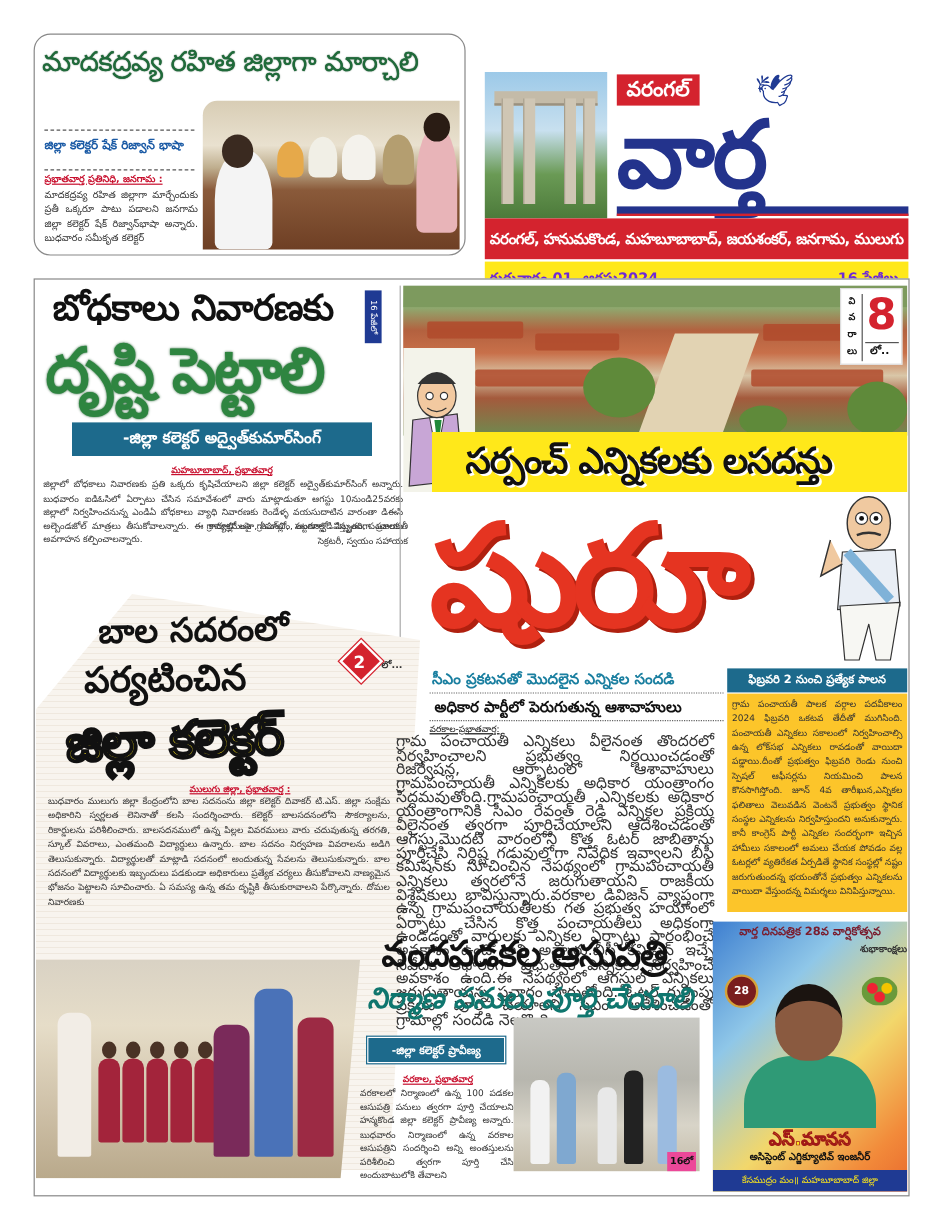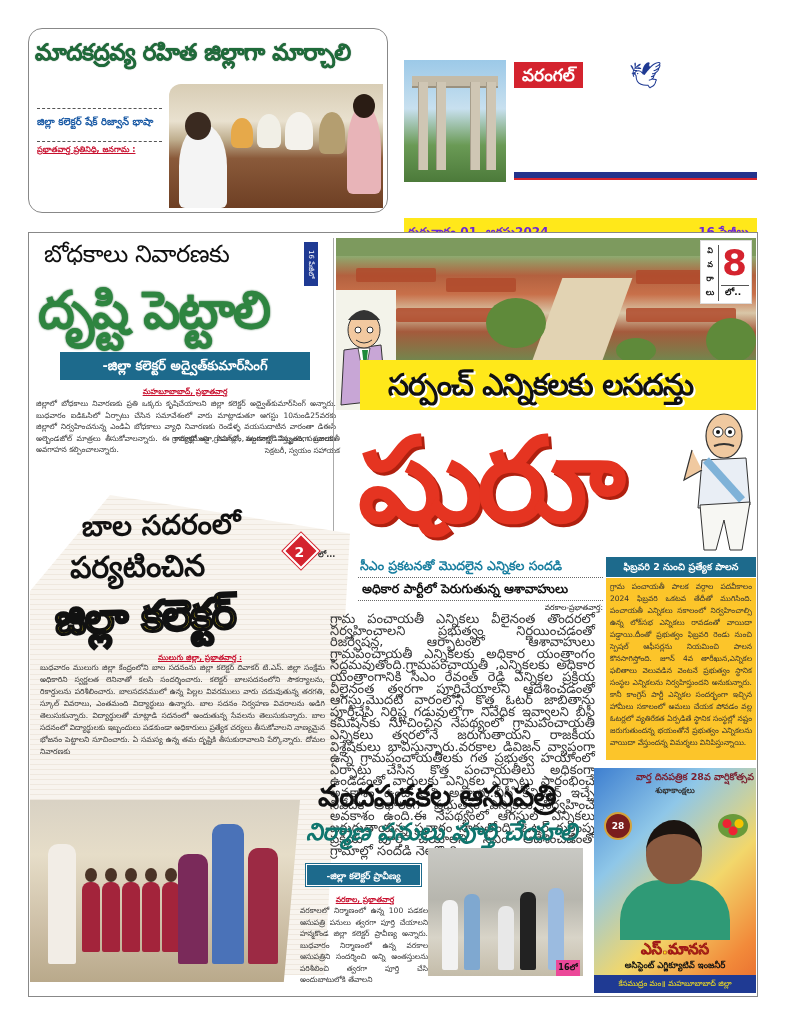--- a/index.html
+++ b/index.html
@@ -3,21 +3,21 @@
 <meta charset="utf-8">
 <style>
   * { box-sizing: border-box; margin: 0; padding: 0; }
   html, body { width: 787px; height: 1024px; background: #ffffff; overflow: hidden; }
   body { position: relative; font-family: "DejaVu Sans", sans-serif; color: #222; }
 
   .abs { position: absolute; }
 
   
   .teaser { left: 28px; top: 28px; width: 360px; height: 185px; border: 1px solid #888; border-radius: 14px; background: #fff; overflow: hidden; }
-  .teaser-title { position: absolute; left: 6px; top: 6px; width: 348px; font-weight: bold; font-size: 23px; color: #1f6b3a; letter-spacing: -0.5px; line-height: 34px; white-space: nowrap; text-shadow: 0 0 1px #0d3d1e; }
+  .teaser-title { position: absolute; left: 6px; top: 6px; width: 348px; font-weight: normal; font-size: 23px; color: #1f6b3a; letter-spacing: -0.5px; line-height: 34px; white-space: nowrap; text-shadow: 0 0 1px #0d3d1e; }
   .teaser-kicker { position: absolute; left: 8px; top: 48px; width: 125px; text-align: center; font-size: 9.5px; color: #c8102e; font-weight: bold; line-height: 14px; }
   .teaser-sep { position: absolute; left: 8px; width: 125px; border-top: 1px dashed #555; }
   .teaser-byline { position: absolute; left: 8px; top: 86px; width: 125px; font-size: 10px; color: #1a5aa5; font-weight: bold; line-height: 14px; }
   .teaser-dateline { position: absolute; left: 8px; top: 116px; width: 125px; font-size: 8px; color: #c8102e; text-decoration: underline; font-weight: bold; }
   .teaser-body { position: absolute; left: 8px; top: 128px; width: 128px; font-size: 8px; line-height: 12px; text-align: justify; color: #333; }
   .teaser-photo { position: absolute; left: 140px; top: 55px; width: 214px; height: 124px; border-radius: 12px 0 0 0; overflow: hidden;
      background: linear-gradient(180deg, #d8cdb5 0%, #e9e1cf 30%, #bfae8e 45%, #8a5a3a 60%, #6e3f24 100%); }
   .teaser-photo .person { position: absolute; border-radius: 50% 50% 6px 6px; }
 
   
@@ -33,21 +33,21 @@
   .mast-districts { position: absolute; left: 0; top: 122px; width: 353px; height: 34px; background: #d4232e; color: #fff; font-size: 12.5px; font-weight: bold; line-height: 34px; text-align: center; white-space: nowrap; letter-spacing: -0.5px; }
   .mast-dateline { position: absolute; left: 0; top: 158px; width: 353px; height: 28px; background: #ffe81a; font-size: 12px; font-weight: bold; line-height: 28px; color: #6d28d9; }
   .mast-date { position: absolute; left: 4px; }
   .mast-pages { position: absolute; right: 8px; }
 
   
   .main-frame { left: 28px; top: 232px; width: 730px; height: 765px; border: 1px solid #888; background: #fff; }
 
   
   .s1-tag { left: 304px; top: 242px; width: 14px; height: 44px; background: #1f3a93; color: #fff; font-size: 7px; writing-mode: vertical-rl; text-align: center; line-height: 14px; }
-  .s1-head1 { left: 44px; top: 240px; width: 260px; font-size: 24px; font-weight: normal; color: #111; white-space: nowrap; letter-spacing: -0.5px; }
+  .s1-head1 { left: 44px; top: 240px; width: 260px; font-size: 30px; font-weight: bold; color: #111; white-space: nowrap; letter-spacing: -0.5px; }
   .s1-head2 { left: 38px; top: 280px; width: 280px; font-size: 52px; font-weight: bold; color: #2e8540; white-space: nowrap; letter-spacing: -2px; line-height: 60px; text-shadow: 0 0 2px #1b5a2a; }
   .s1-quote { left: 60px; top: 352px; width: 250px; height: 28px; background: #1d6a8c; color: #fff; font-size: 13px; font-weight: bold; line-height: 28px; text-align: center; }
   .s1-dateline { left: 60px; top: 387px; width: 250px; text-align: center; font-size: 7.5px; color: #c8102e; text-decoration: underline; font-weight: bold; }
   .s1-body { left: 36px; top: 398px; width: 300px; font-size: 7.5px; line-height: 11.5px; text-align: justify; color: #333; }
   .s1-body-tail { left: 150px; top: 433px; width: 190px; font-size: 7.5px; line-height: 11.5px; text-align: right; color: #333; }
   .col-rule { left: 333px; top: 238px; width: 1px; height: 320px; background: #aaa; }
 
   
   .s2-box { left: 30px; top: 495px; width: 320px; height: 480px; background: repeating-linear-gradient(180deg, #f8f4ee 0px, #f8f4ee 4px, #efe8de 4px, #efe8de 5px);
       clip-path: polygon(25% 0, 100% 8%, 92% 100%, 0 100%, 0 20%); }
@@ -83,59 +83,60 @@
   .lead-cartoon1 { left: 336px; top: 290px; width: 60px; height: 120px; }
   .lead-kicker-band { left: 360px; top: 360px; width: 396px; height: 50px; background: #ffe81a; }
   .lead-kicker { left: 388px; top: 360px; width: 365px; font-size: 30px; font-weight: bold; color: #111; white-space: nowrap; line-height: 50px; letter-spacing: -1px; text-shadow: 2px 2px 0 #fff; }
   .lead-headline { left: 358px; top: 410px; width: 310px; font-size: 118px; font-weight: bold; color: #e53421; line-height: 140px; white-space: nowrap; letter-spacing: -6px; text-shadow: 3px 3px 0 #b0200f; }
   .lead-cartoon2 { left: 672px; top: 410px; width: 84px; height: 145px; }
 
   .lead-sub1 { left: 360px; top: 558px; width: 240px; font-size: 12.5px; font-weight: bold; color: #1a7fa0; white-space: nowrap; }
   .lead-rule1 { left: 358px; top: 577px; width: 245px; border-top: 1px dotted #666; }
   .lead-sub2 { left: 362px; top: 581px; width: 240px; font-size: 12.5px; font-weight: bold; color: #111; white-space: nowrap; }
   .lead-rule2 { left: 358px; top: 600px; width: 245px; border-top: 1px dotted #666; }
-  .lead-dateline { left: 358px; top: 603px; width: 245px; text-align: right; font-size: 7.5px; color: #111; }
+  .lead-dateline { left: 358px; top: 603px; width: 245px; text-align: left; font-size: 7.5px; color: #111; text-decoration: underline; }
   .lead-body { left: 330px; top: 613px; width: 265px; font-size: 13px; line-height: 11.6px; text-align: justify; color: #333; }
 
   .side-head { left: 606px; top: 557px; width: 150px; height: 20px; background: #1d6a8c; color: #fff; font-size: 9.5px; font-weight: bold; line-height: 20px; text-align: center; white-space: nowrap; }
   .side-body { left: 606px; top: 578px; width: 150px; height: 182px; background: #fcc52a; padding: 3px 4px; font-size: 7.5px; line-height: 12px; text-align: justify; color: #333; }
 
   
   .s3-head1 { left: 318px; top: 778px; width: 280px; font-size: 30px; font-weight: bold; color: #111; white-space: nowrap; letter-spacing: -1px; }
   .s3-head2 { left: 306px; top: 818px; width: 290px; font-size: 24px; font-weight: bold; color: #0f766e; white-space: nowrap; letter-spacing: -0.5px; font-style: italic; }
   .s3-quote { left: 306px; top: 864px; width: 115px; height: 22px; background: #1d6a8c; color: #fff; font-size: 9px; font-weight: bold; line-height: 22px; text-align: center; border: 1px solid #fff; box-shadow: 0 0 0 1px #1d6a8c; }
   .s3-dateline { left: 310px; top: 895px; width: 110px; text-align: center; font-size: 7.5px; color: #c8102e; text-decoration: underline; font-weight: bold; }
   .s3-body { left: 300px; top: 905px; width: 128px; font-size: 7.5px; line-height: 11.5px; text-align: justify; color: #333; }
   .s3-photo { left: 428px; top: 848px; width: 155px; height: 128px; overflow: hidden;
       background: linear-gradient(180deg, #c9c9c4 0%, #b7b6ae 40%, #d8d4c8 70%, #c4bca9 100%); }
   .s3-photo .fig { position: absolute; bottom: 6px; width: 16px; border-radius: 7px 7px 2px 2px; }
   .s3-badge { left: 556px; top: 960px; width: 24px; height: 16px; background: #ec4899; font-size: 8px; font-weight: bold; color: #111; text-align: center; line-height: 16px; }
 
   
   .ad { left: 594px; top: 768px; width: 162px; height: 225px; overflow: hidden;
       background: linear-gradient(135deg, #3e7fd0 0%, #8fc7e8 30%, #f2d76b 60%, #f28a3a 85%, #e86a2e 100%); }
-  .ad-title { position: absolute; left: 0; top: 3px; width: 162px; text-align: center; font-size: 9.5px; font-weight: bold; color: #7a1d2e; white-space: nowrap; margin-left: 20px; }
-  .ad-sub { position: absolute; left: 0; top: 18px; width: 162px; text-align: center; font-size: 8px; font-weight: bold; color: #333; }
+  .ad-title { position: absolute; left: 0; top: 3px; width: 162px; text-align: center; font-size: 9.5px; font-weight: bold; color: #7a1d2e; white-space: nowrap; }
+  .ad-sub { position: absolute; left: 0; top: 18px; width: 162px; text-align: right; font-size: 8px; font-weight: bold; color: #333; }
   .ad-emblem { position: absolute; left: 10px; top: 44px; width: 28px; height: 28px; border-radius: 50%; background: #7a1d1d; border: 2px solid #d4a23a; color: #fff; font-size: 9px; font-weight: bold; text-align: center; line-height: 24px; }
   .ad-flowers { position: absolute; left: 124px; top: 46px; width: 30px; height: 24px; border-radius: 50%; background: radial-gradient(circle at 30% 40%, #e23 0 4px, transparent 5px), radial-gradient(circle at 70% 40%, #f5c400 0 4px, transparent 5px), radial-gradient(circle at 50% 70%, #e23 0 4px, transparent 5px), #6a9a3a; }
   .ad-face { position: absolute; left: 52px; top: 52px; width: 56px; height: 64px; border-radius: 50% 50% 45% 45%; background: #8a5a40; border-top: 14px solid #1b1410; }
   .ad-body-shape { position: absolute; left: 26px; top: 112px; width: 110px; height: 60px; border-radius: 40px 40px 0 0; background: #2f9a76; }
   .ad-name { position: absolute; left: 0; top: 172px; width: 162px; text-align: center; font-size: 15px; font-weight: bold; color: #ffe81a; -webkit-text-stroke: 0.6px #a01818; }
   .ad-role { position: absolute; left: 0; top: 192px; width: 162px; text-align: center; font-size: 8.5px; font-weight: bold; color: #111; white-space: nowrap; }
   .ad-place { position: absolute; left: 0; top: 207px; width: 162px; height: 18px; background: #1f3a93; color: #ffe81a; text-align: center; font-size: 7.5px; line-height: 18px; white-space: nowrap; }
 </style>
 </head>
 <body>
 
 <div class="abs teaser">
   <div class="teaser-title">మాదకద్రవ్య రహిత జిల్లాగా మార్చాలి</div>
   <div class="teaser-sep" style="top:79px"></div>
   <div class="teaser-byline">జిల్లా కలెక్టర్ షేక్ రిజ్వాన్ భాషా</div>
   <div class="teaser-sep" style="top:112px"></div>
   <div class="teaser-dateline">ప్రభాతవార్త ప్రతినిధి, జనగామ :</div>
+  <div class="teaser-body">మాదకద్రవ్య రహిత జిల్లాగా మార్చేందుకు ప్రతీ ఒక్కరూ పాటు పడాలని జనగామ జిల్లా కలెక్టర్ షేక్ రిజ్వాన్‌భాషా అన్నారు. బుధవారం సమీకృత కలెక్టర్</div>
   <div class="teaser-photo">
     <div class="person" style="left:10px;top:40px;width:48px;height:84px;background:#f4f4f4;"></div>
     <div class="person" style="left:16px;top:28px;width:26px;height:28px;border-radius:50%;background:#3a2a20;"></div>
     <div class="person" style="left:62px;top:34px;width:22px;height:30px;background:#e6a94a;"></div>
     <div class="person" style="left:88px;top:30px;width:24px;height:34px;background:#f1efe6;"></div>
     <div class="person" style="left:116px;top:28px;width:28px;height:38px;background:#f4f2ec;"></div>
     <div class="person" style="left:150px;top:28px;width:26px;height:42px;background:#b49e70;"></div>
     <div class="person" style="left:178px;top:20px;width:34px;height:90px;background:#e8b4b8;"></div>
     <div class="person" style="left:184px;top:10px;width:22px;height:24px;border-radius:50%;background:#2a1c14;"></div>
   </div>
@@ -144,21 +145,23 @@
 <div class="abs masthead">
   <div class="mast-pic">
     <div class="lintel"></div>
     <div class="pillar" style="left:14px"></div>
     <div class="pillar" style="left:32px"></div>
     <div class="pillar" style="left:66px"></div>
     <div class="pillar" style="left:82px"></div>
   </div>
   <div class="mast-logo-small">వరంగల్</div>
   <div class="mast-bird">🕊</div>
+  <div class="mast-logo-big">వార్త</div>
   <div class="mast-bar"></div>
+  <div class="mast-districts">వరంగల్, హనుమకొండ, మహబూబాబాద్, జయశంకర్, జనగామ, ములుగు</div>
   <div class="mast-dateline">
     <span class="mast-date">గురువారం 01, ఆగష్టు2024</span>
     <span class="mast-pages">16 పేజీలు</span>
   </div>
 </div>
 
 <div class="abs main-frame"></div>
 
 <div class="abs s1-head1">బోధకాలు నివారణకు</div>
 <div class="abs s1-tag">16 పేజీలో</div>

